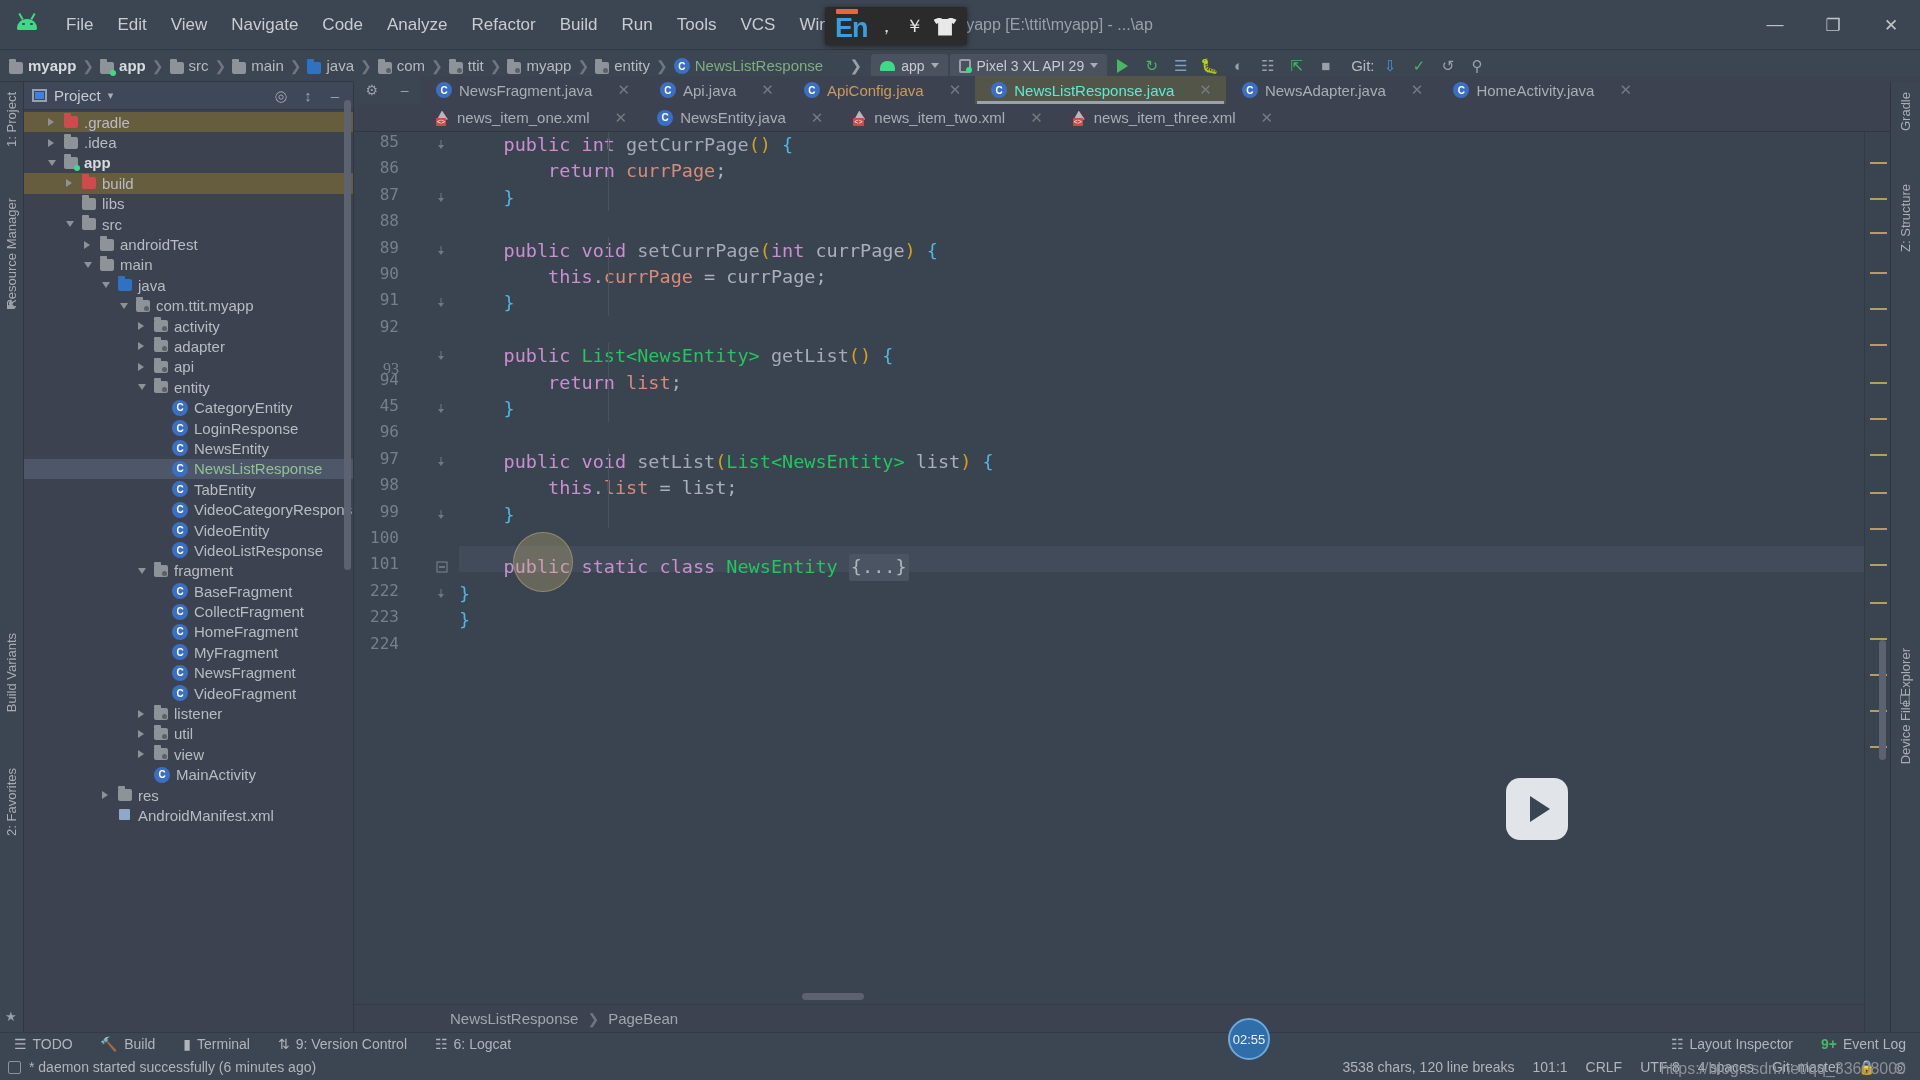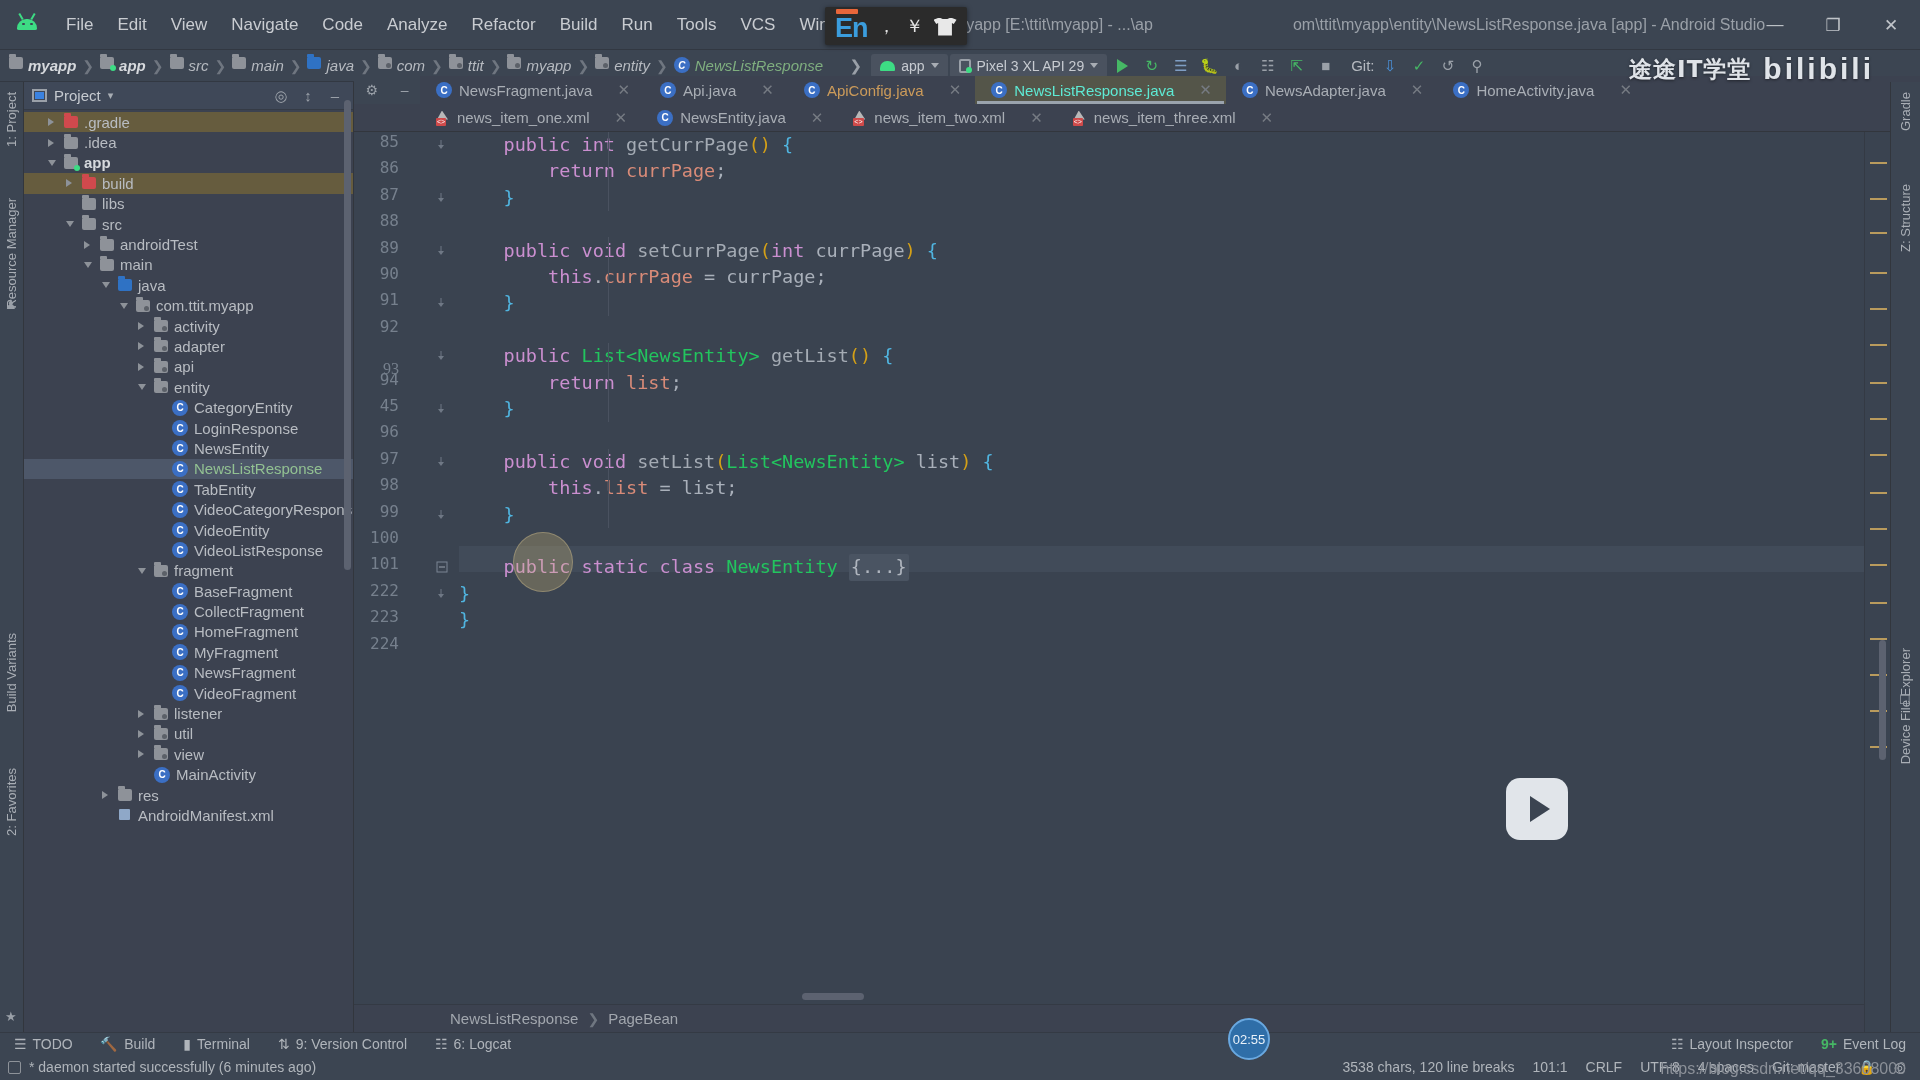--- a/index.html
+++ b/index.html
@@ -97,22 +97,22 @@
   
   .navbar {
     position: absolute; left: 0; top: 50px; width: 1920px; height: 32px;
     background: #3c4552;
     display: flex; align-items: center;
     font-size: 15px; color: #b6bac0;
     border-bottom: 1px solid #323842;
   }
   .crumbs { display: flex; align-items: center; padding-left: 4px; }
   .crumb {
-    display: flex; align-items: flex-start; gap: 5px;
-    padding: 2px 5px; white-space: nowrap; font-style: italic;
+    display: flex; align-items: flex-end; gap: 5px;
+    padding: 2px 5px; white-space: nowrap;
   }
   .crumb.bold { font-weight: bold; color: #d6d9dd; }
   .sep { color: #6f7680; font-size: 14px; margin: 0 1px; }
   .ic-folder {
     width: 14px; height: 12px; background: #8e9299;
     border-radius: 1px 2px 2px 2px; position: relative; flex: none;
   }
   .ic-folder::before {
     content:""; position:absolute; left:0; top:-3px; width:7px; height:3px;
     background:#8e9299; border-radius:1px 1px 0 0;
@@ -454,21 +454,20 @@
       <div class="menu-item"><span>Analyze</span></div>
       <div class="menu-item"><span>Refactor</span></div>
       <div class="menu-item"><span>Build</span></div>
       <div class="menu-item"><span>Run</span></div>
       <div class="menu-item"><span>Tools</span></div>
       <div class="menu-item"><span>VCS</span></div>
       <div class="menu-item"><span>Window</span></div>
       <div class="menu-item"><span>Help</span></div>
     </div>
     <div class="win-title">myapp [E:\ttit\myapp] - ...\ap</div>
-    <div class="win-title" style="margin-left:140px">om\ttit\myapp\entity\NewsListResponse.java [app] - Android Studio</div>
 
     <div class="win-controls">
       <div class="win-btn">—</div>
       <div class="win-btn">❐</div>
       <div class="win-btn close">✕</div>
     </div>
   </div>
 
   <div class="ime-bar">
     <div class="ime-en">En</div>
@@ -1013,20 +1012,16 @@
       <span>UTF-8</span>
       <span>4 spaces</span>
       <span>Git: master</span>
       <span>🔒</span>
       <span>◎</span>
     </div>
   </div>
 
   <div class="timer-bubble">02:55</div>
 
-  <div class="wm-bili">
-    <span class="wm-cn">途途IT学堂</span>
-    <span class="wm-bili-logo">bilibili</span>
-  </div>
   <div class="wm-play"></div>
   <div class="wm-url">https://blog.csdn.net/qq_33608000</div>
 
 </div>
 
 </body></html>

